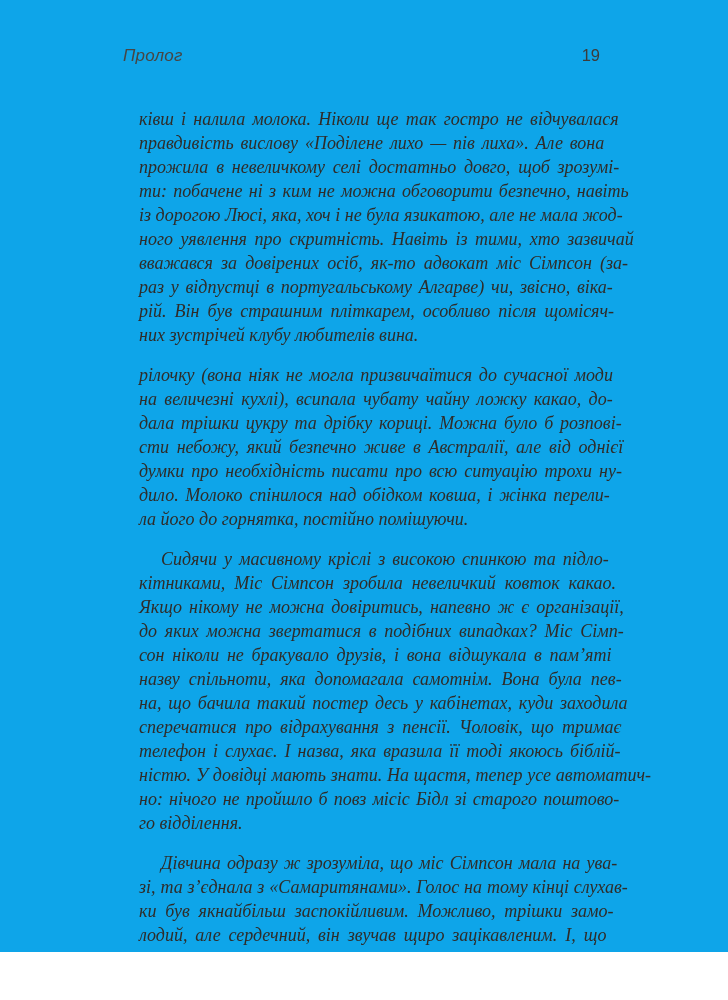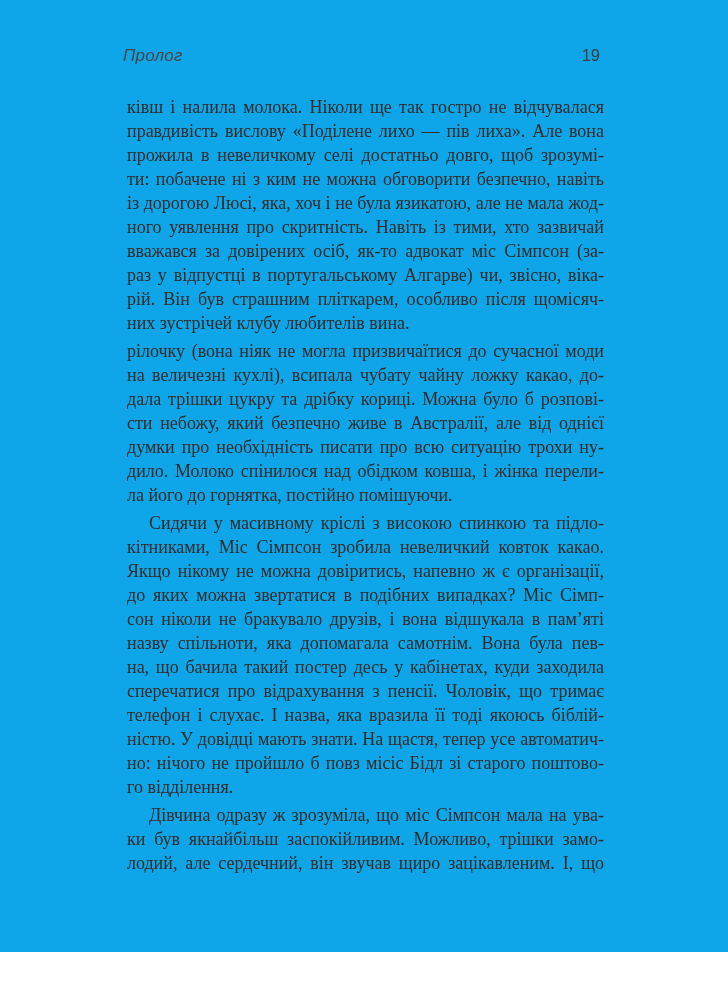--- a/index.html
+++ b/index.html
@@ -32,21 +32,21 @@
     font-size: 16.5px;
     color: #3d3c3a;
   }
   .page-text {
     position: absolute;
     top: 91px;
     left: 123px;
     width: 477px;
     color: #2f2c29;
   }
-  .para { margin:4px; padding:0; }
+  .para { margin:16px; padding:0;font-style:italic; }
   .line {
     height: 24px;
     line-height: 24px;
     font-size: 18px;
     white-space: nowrap;
     overflow: visible;
   }
   .line.first { padding-left: 22px; }
   .line span { white-space: nowrap; }
 </style>
@@ -89,17 +89,18 @@
         <div class="line fit"><span style="word-spacing: 4.51116px;">назву спільноти, яка допомагала самотнім. Вона була пев-</span></div>
         <div class="line fit"><span style="word-spacing: 2.22222px; text-align: center;">на, що бачила такий постер десь у кабінетах, куди заходила</span></div>
         <div class="line fit"><span style="word-spacing: 3.71429px;">сперечатися про відрахування з пенсії. Чоловік, що тримає</span></div>
         <div class="line fit"><span style="word-spacing: 2.57656px; text-align: right;">телефон і слухає. І назва, яка вразила її тоді якоюсь біблій-</span></div>
         <div class="line fit"><span style="word-spacing: 0.276042px;">ністю. У довідці мають знати. На щастя, тепер усе автоматич-</span></div>
         <div class="line fit"><span style="word-spacing: 1.61563px;">но: нічого не пройшло б повз місіс Бідл зі старого поштово-</span></div>
         <div class="line"><span>го відділення.</span></div>
       </div>
       <div class="para">
         <div class="line first fit"><span style="word-spacing: 1.63021px;">Дівчина одразу ж зрозуміла, що міс Сімпсон мала на ува-</span></div>
+        <div class="line fit"><span style="word-spacing: 0.387153px;">зі, та з’єднала з «Самаритянами». Голос на тому кінці слухав-</span></div>
         <div class="line fit"><span style="word-spacing: 4.26042px;">ки був якнайбільш заспокійливим. Можливо, трішки замо-</span></div>
         <div class="line fit"><span style="word-spacing: 3.41016px;">лодий, але сердечний, він звучав щиро зацікавленим. І, що</span></div>
       </div>
     </div>
 </div>
 
 </body></html>

